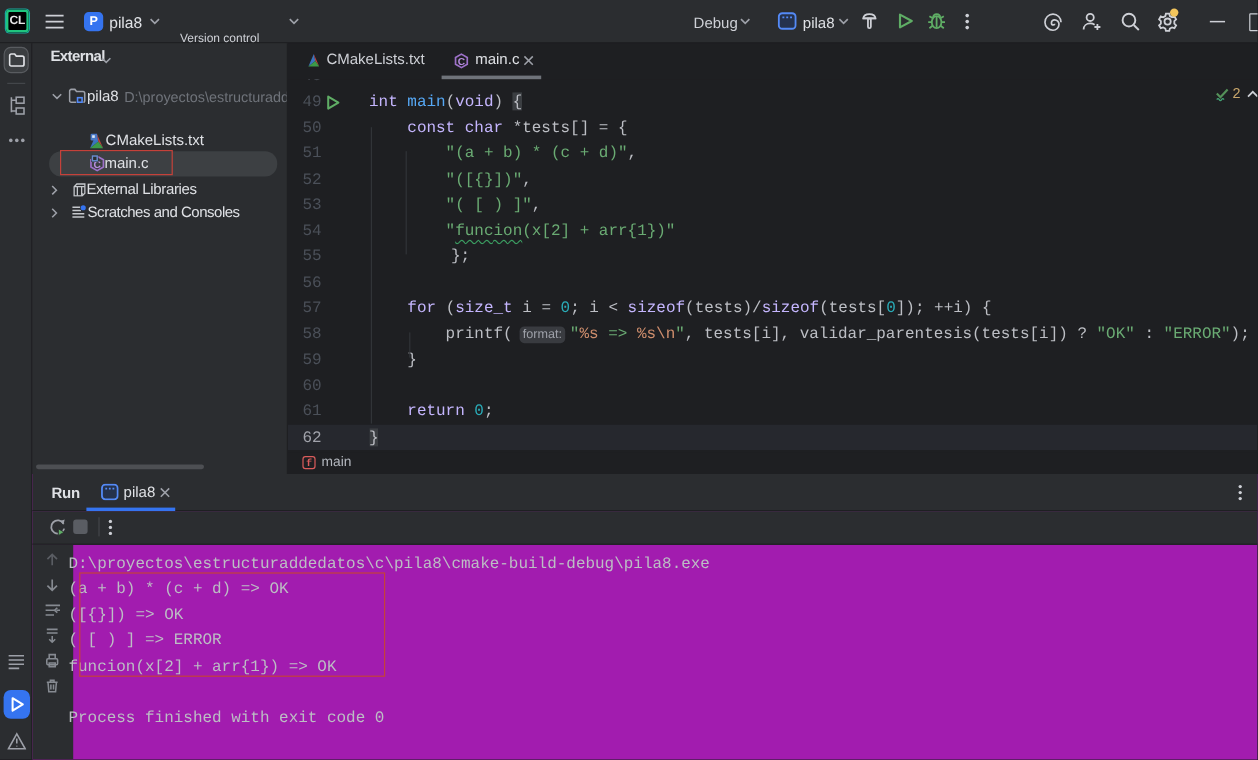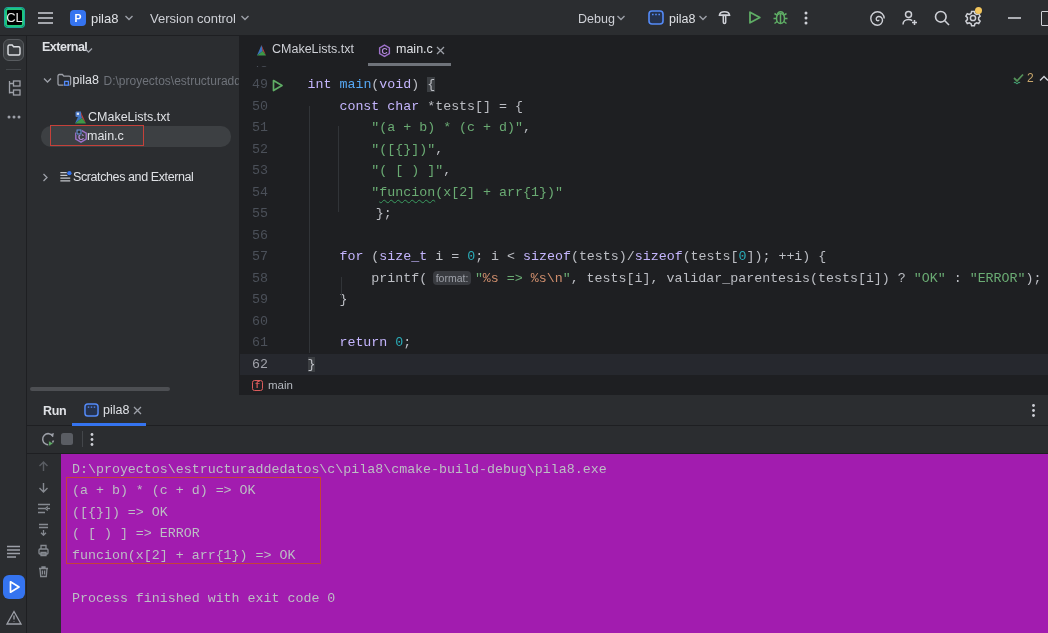--- a/index.html
+++ b/index.html
@@ -11,37 +11,37 @@
   .kw{color:#c4b5fd}.fn{color:#56a8f5}.str{color:#6aab73}.num{color:#2aacb8}.esc{color:#cf8e6d}
   .codeline{position:absolute;left:307px;white-space:pre;color:#bcbec4}
   .lnum{position:absolute;left:240px;width:28px;text-align:right;color:#4b5059;white-space:pre}
 </style></head>
 <body>
 
 <div class="abs" id="topbar" style="left:0;top:0;width:1048px;height:36px;background:#2b2d30;border-bottom:1px solid #1e1f22;box-sizing:border-box">
 
   <div class="abs" style="left:5px;top:8px;width:19px;height:19px;border-radius:3px;background:#000;
        box-shadow:0 0 0 2px #20c57e inset, 0 0 0 1px #1aa9a0;display:flex;align-items:center;justify-content:center">
-    <span style="color:#e8e8e8;font-size:13px;font-weight:normal;letter-spacing:0">CL</span>
+    <span style="color:#e8e8e8;font-size:10px;font-weight:bold;letter-spacing:0">CL</span>
   </div>
 
   <svg class="abs" style="left:37px;top:10px" width="17" height="16" viewBox="0 0 17 16">
     <g stroke="#ced0d6" stroke-width="1.6">
         <path d="M1 3h15M1 8h15M1 13h15"></path>
       </g>
   </svg>
 
   <div class="abs" style="left:70px;top:10px;width:16px;height:16px;border-radius:4px;background:#3574f0;display:flex;align-items:center;justify-content:center">
     <span style="color:#fff;font-size:10.5px;font-weight:bold">P</span>
   </div>
   <span class="abs ui" style="left:91px;top:11px;font-size:13px">pila8</span>
   <svg class="abs" style="left:124px;top:14px" width="10" height="8" viewBox="0 0 10 8">
       <path d="M1.5 2l3.5 3.5L8.5 2" stroke="#9da0a8" stroke-width="1.4" fill="none"></path>
     </svg>
-  <span class="abs ui" style="left:150px;top:11px;font-size:13px;color:#ced0d6">Version control</span>
+  <span class="abs ui" style="left:150px;top:27px;font-size:10px;color:#ced0d6">Version control</span>
   <svg class="abs" style="left:240px;top:14px" width="10" height="8" viewBox="0 0 10 8">
       <path d="M1.5 2l3.5 3.5L8.5 2" stroke="#9da0a8" stroke-width="1.4" fill="none"></path>
     </svg>
 
   <span class="abs ui" style="left:578px;top:11.5px;font-size:12.5px;color:#ced0d6">Debug</span>
   <svg class="abs" style="left:616px;top:14px" width="10" height="8" viewBox="0 0 10 8">
       <path d="M1.5 2l3.5 3.5L8.5 2" stroke="#9da0a8" stroke-width="1.4" fill="none"></path>
     </svg>
   <svg class="abs" style="left:648px;top:10px" width="16" height="15" viewBox="0 0 16 15">
     <rect x="1" y="1" width="14" height="13" rx="3" fill="#25324d" stroke="#548af7" stroke-width="1.6"></rect>
@@ -183,33 +183,45 @@
   <div class="abs" style="left:0;top:91px;width:213px;height:19px">
     <svg class="abs" style="left:46px;top:1px" width="16" height="17" viewBox="0 0 16 17">
       <path d="M8 2.2l5.2 3v6l-5.2 3-5.2-3v-6z" fill="none" stroke="#9d71c9" stroke-width="1.4"></path>
       <text x="8" y="11.6" font-size="8.5" font-weight="bold" fill="#b88fe0" text-anchor="middle" font-family="Liberation Sans">C</text>
       <rect x="3" y="1" width="6" height="6" fill="#2b2d30"></rect>
       <rect x="4" y="2" width="4" height="4" fill="none" stroke="#6a8fd0" stroke-width="1.2"></rect>
     </svg>
     <span class="abs" style="left:60px;top:2px;color:#dfe1e5;font-size:12.5px">main.c</span>
   </div>
 
+  <div class="abs" style="left:0;top:113px;width:213px;height:19px">
+    <svg class="abs" style="left:15px;top:5px" width="7" height="9" viewBox="0 0 7 9">
+        <path d="M1.5 1l3.5 3.5L1.5 8" stroke="#9da0a8" stroke-width="1.3" fill="none"></path>
+      </svg>
+    <svg class="abs" style="left:32.5px;top:2.5px" width="12.5" height="12.5" viewBox="0 0 14 14">
+      <g fill="none" stroke="#c5c8cc" stroke-width="1.2">
+        <path d="M2 12.5V4L4.5 1.5h7.5v8.5L9.5 12.5z"></path>
+        <path d="M5 4.5v8M9 4.5v8M2 4h10M9.5 12.5V10"></path>
+      </g>
+    </svg>
+    <span class="abs" style="left:45px;top:2px;color:#dfe1e5;font-size:12.5px;letter-spacing:-0.3px">External Libraries</span>
+  </div>
 
   <div class="abs" style="left:0;top:132px;width:213px;height:19px">
     <svg class="abs" style="left:15px;top:5px" width="7" height="9" viewBox="0 0 7 9">
         <path d="M1.5 1l3.5 3.5L1.5 8" stroke="#9da0a8" stroke-width="1.3" fill="none"></path>
       </svg>
     <svg class="abs" style="left:31.5px;top:2px" width="13.5" height="13.5" viewBox="0 0 15 15">
       <g stroke="#c5c8cc" stroke-width="1.3" fill="none">
         <path d="M1.5 3h8M1.5 6h8M1.5 9h11M1.5 12h11"></path>
       </g>
       <circle cx="11.5" cy="3.5" r="3" fill="#2b2d30"></circle>
       <circle cx="11.5" cy="3.5" r="2.4" fill="#3574f0"></circle>
     </svg>
-    <span class="abs" style="left:46px;top:2px;color:#dfe1e5;font-size:12.5px;letter-spacing:-0.4px">Scratches and External</span>
+    <span class="abs" style="left:46px;top:2px;color:#dfe1e5;font-size:12.5px;letter-spacing:-0.4px">Scratches and Consoles</span>
   </div>
 
   <div class="abs" style="left:3px;top:350.5px;width:140px;height:4px;border-radius:2px;background:#4d4f53"></div>
 </div>
 
 <div class="abs" id="editor" style="left:240px;top:36px;width:808px;height:359px;background:#1e1f22;overflow:hidden">
 
   <div class="abs" style="left:0;top:0;width:808px;height:30px;background:#1e1f22">
     <svg class="abs" style="left:15px;top:8px" width="13" height="13" viewBox="0 0 13 13">
       <path d="M6.5 1L2 11.5l5.8-4.6z" fill="#3b74bd"></path>
@@ -319,21 +331,21 @@
       </g>
     </svg>
     <svg class="abs" style="left:10px;top:111px" width="13" height="13" viewBox="0 0 13 13">
       <g fill="none" stroke="#868a91" stroke-width="1.3">
         <path d="M2 3.5h9M5 3.5V2h3v1.5M3 3.5l.7 8h5.6l.7-8"></path>
         <path d="M5.4 5.5v4M7.6 5.5v4"></path>
       </g>
     </svg>
   </div>
 
-  <div class="abs mono" style="left:45px;top:63.8px;color:#bcbec4">D:\proyectos\estructuraddedatos\c\pila8\cmake-build-debug\pila8.exe
+  <div class="abs mono" style="left:30px;top:63.8px;color:#bcbec4">D:\proyectos\estructuraddedatos\c\pila8\cmake-build-debug\pila8.exe
 (a + b) * (c + d) =&gt; OK
 ([{}]) =&gt; OK
 ( [ ) ] =&gt; ERROR
 funcion(x[2] + arr{1}) =&gt; OK
 
 Process finished with exit code 0</div>
 </div>
 
 <div class="abs" style="left:50px;top:125px;width:94px;height:21px;border:1.5px solid #c5413a;box-sizing:border-box"></div>
 <div class="abs" style="left:66px;top:477px;width:255px;height:87px;border:1.5px solid #c5413a;box-sizing:border-box"></div>

